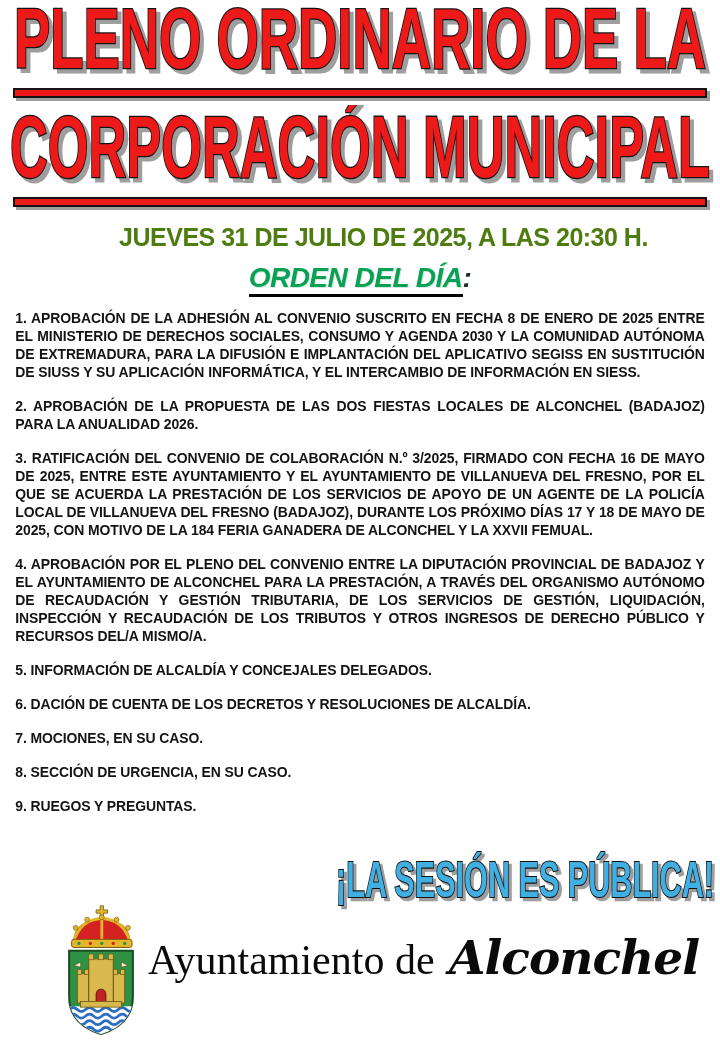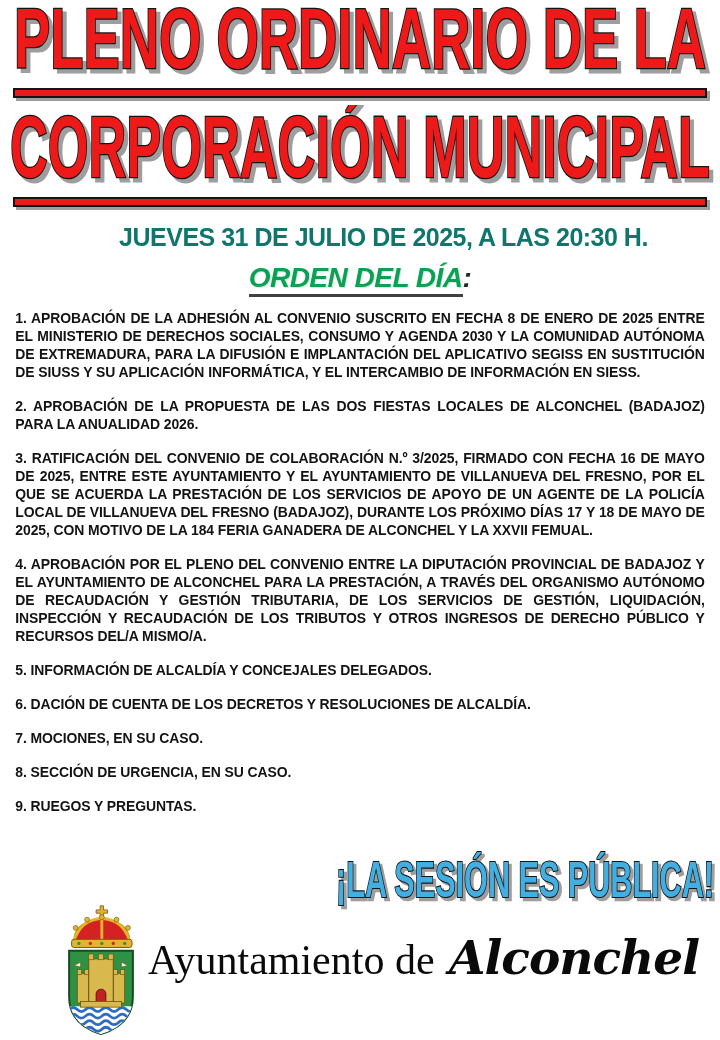--- a/index.html
+++ b/index.html
@@ -10,27 +10,27 @@
   
   .title-svg{display:block;margin:0 auto;}
   .title-shadow{font-family:"Liberation Sans",sans-serif;font-weight:bold;
     fill:#9e9e9e;stroke:#9e9e9e;stroke-width:3;}
   .title-main{font-family:"Liberation Sans",sans-serif;font-weight:bold;
     fill:#ee1a1a;stroke:#141414;stroke-width:2.6;paint-order:stroke fill;}
   .title-underline{width:690px;height:6px;background:#ee1a1a;border:2px solid #141414;
     box-shadow:3px 3px 0 #9e9e9e;margin:2px auto 0 auto;}
 
   
-  .date-block{margin-top:15px;text-align:center;color:#0f766e;
+  .date-block{margin-top:15px;text-align:center;color:#4d7c0f;
     font-weight:bold;font-size:25px;line-height:30px;letter-spacing:-0.5px;padding-left:47px;}
 
   
   .agenda-heading{margin-top:9px;text-align:center;font-size:28px;line-height:34px;
     font-weight:bold;font-style:italic;letter-spacing:-0.5px;}
-  .agenda-heading .green{color:#0aa155;border-bottom:3px solid #404040;padding-bottom:1px;
+  .agenda-heading .green{color:#0aa155;border-bottom:3px solid #000000;padding-bottom:1px;
     text-shadow:1px 1px 0 #cfeadd;}
   .agenda-heading .colon{color:#1e2d24;}
 
   
   .agenda-scale{width:800px;transform:scaleX(0.9);transform-origin:0 0;
     box-sizing:border-box;padding:14px 17px 0 17px;}
   .agenda-list{margin:0;padding:0;list-style:none;}
   .agenda-list li{color:#131313;font-weight:bold;font-size:15.5px;line-height:18px;
     text-align:justify;margin-bottom:16px;letter-spacing:-0.1px;}
 

